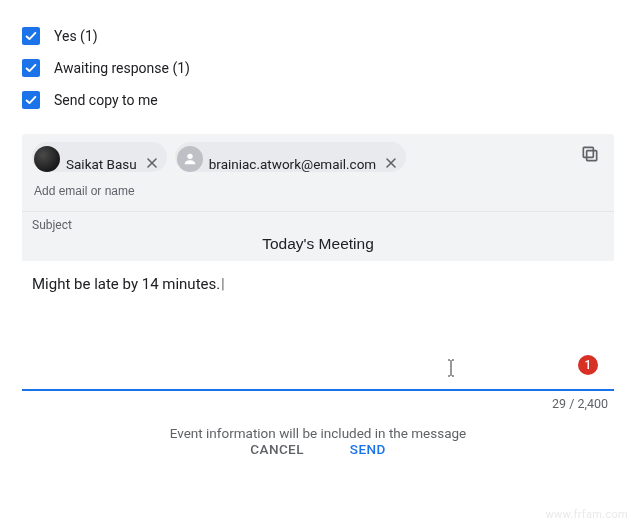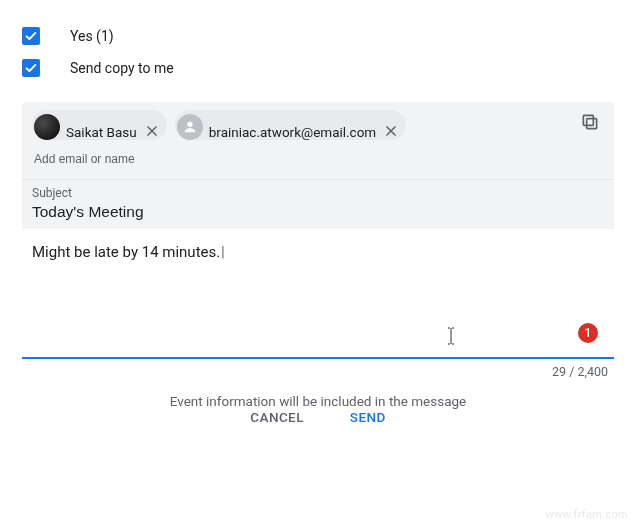--- a/index.html
+++ b/index.html
@@ -27,21 +27,21 @@
   }
   .title {
     font-size: 21px;
     font-weight: 500;
     letter-spacing: 0.1px;
     margin-bottom: 18px;
   }
   .check-row {
     display: flex;
     align-items: center;
-    gap: 30px;
+    gap: 14px;
     height: 32px;
     font-size: 14px;
     color: var(--text-primary);
   }
   .checkbox {
     width: 18px;
     height: 18px;
     border-radius: 2px;
     background: var(--google-blue);
     display: flex;
@@ -130,20 +130,21 @@
     font-size: 12px;
     color: var(--text-secondary);
     margin-bottom: 2px;
   }
   .subject-value {
     font-size: 15.5px;
     color: var(--text-primary);
     border: none; background: transparent; outline: none;
     width: 100%;
     padding: 0;
+    text-align: center;
   }
 
   .body-block {
     background: var(--white);
     min-height: 130px;
     padding: 14px 10px 24px 10px;
     font-size: 15px;
     color: var(--text-primary);
     position: relative;
     border-bottom: 2px solid var(--google-blue);
@@ -224,20 +225,28 @@
 
   <div class="check-row">
     <span class="checkbox">
       <svg viewBox="0 0 16 16">
           <path d="M3 8.5 L6.2 11.5 L13 4.5"></path>
         </svg>
     </span>
     <span>Yes (1)</span>
   </div>
 
+  <div class="check-row">
+    <span class="checkbox">
+      <svg viewBox="0 0 16 16">
+          <path d="M3 8.5 L6.2 11.5 L13 4.5"></path>
+        </svg>
+    </span>
+    <span>Awaiting response (1)</span>
+  </div>
 
   <div class="check-row">
     <span class="checkbox">
       <svg viewBox="0 0 16 16">
           <path d="M3 8.5 L6.2 11.5 L13 4.5"></path>
         </svg>
     </span>
     <span>Send copy to me</span>
   </div>
 

